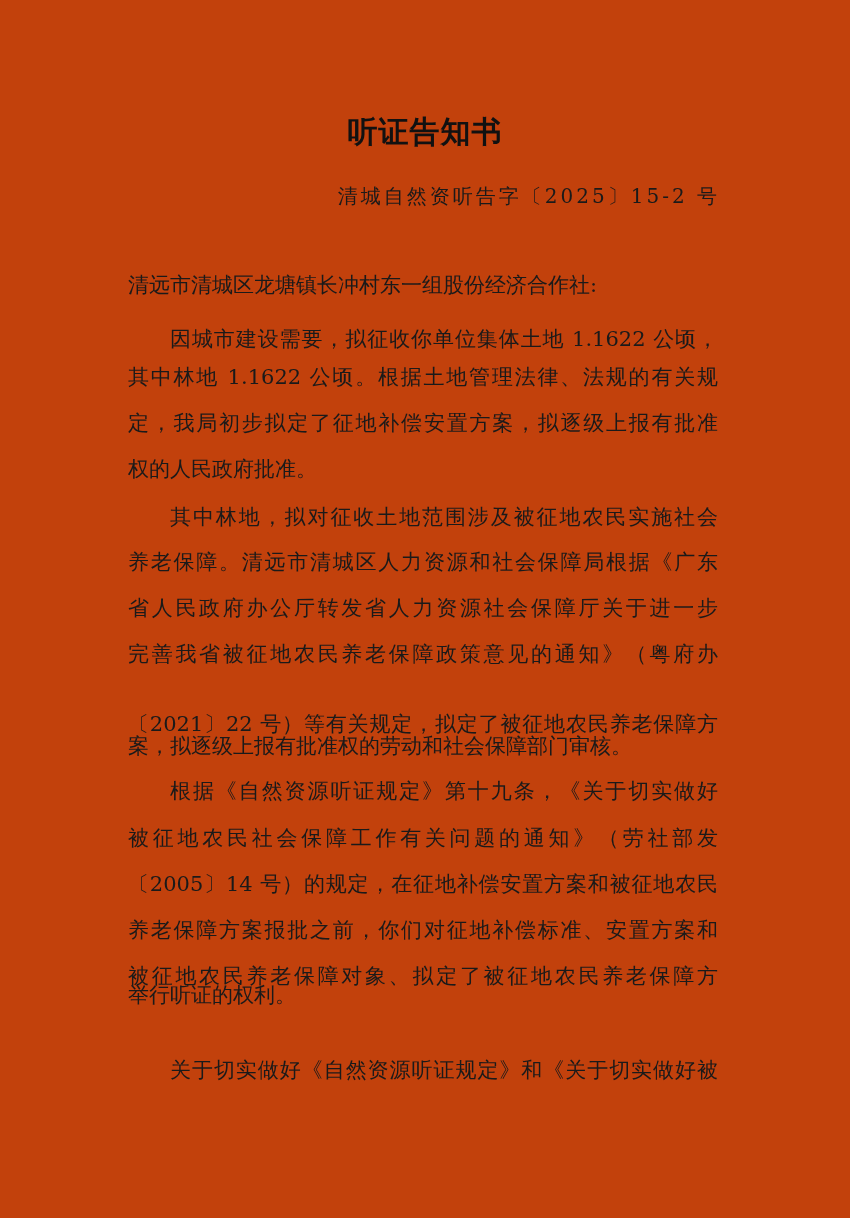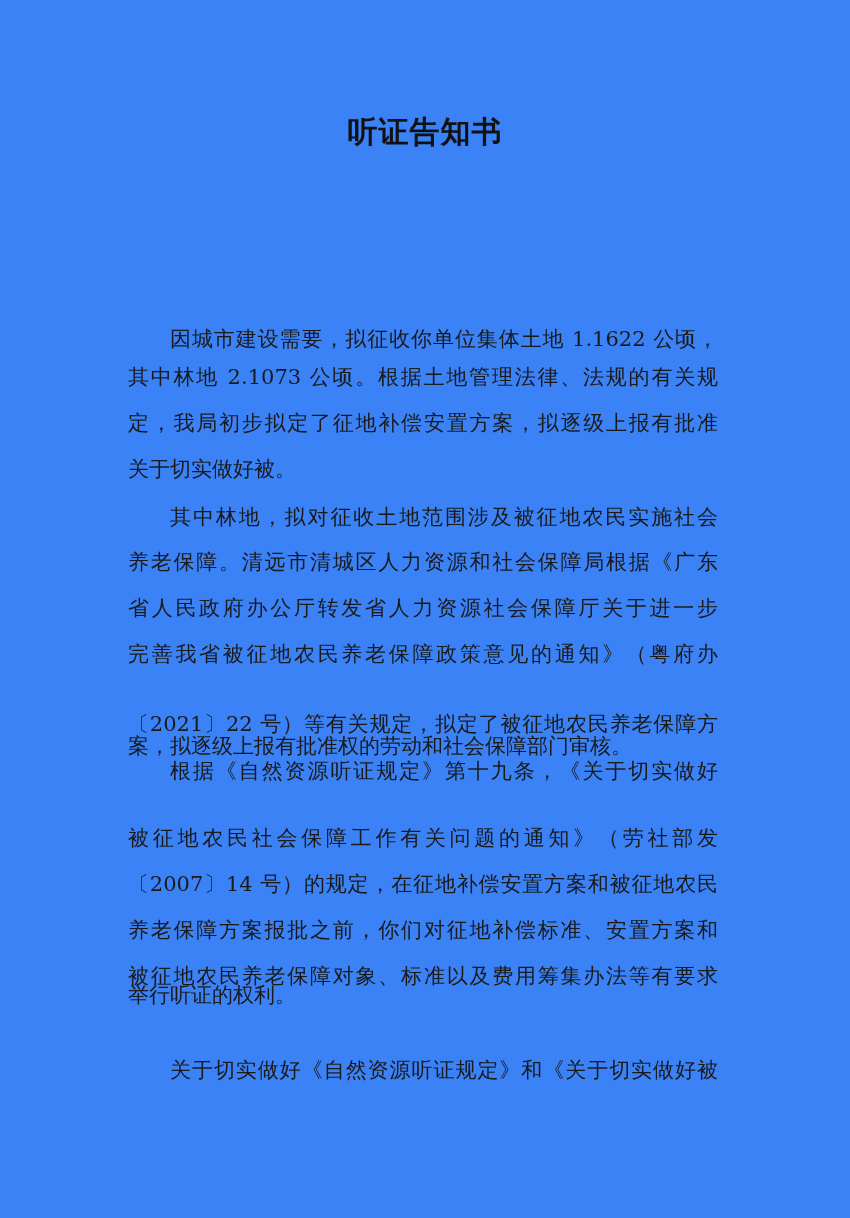--- a/index.html
+++ b/index.html
@@ -12,21 +12,21 @@
       height: 1218px;
       position: relative;
       overflow: hidden;
       font-family: "DejaVu Serif", "Liberation Serif", serif;
       color: #1a1a1a;
     }
     .page {
       position: absolute;
       left: 0; top: 0;
       width: 850px; height: 1218px;
-      background: #3b82f6;
+      background: #c2410c;
     }
     .title {
       position: absolute;
       left: 0; width: 850px;
       top: 112px;
       text-align: center;
       font-family: "DejaVu Sans", "Liberation Sans", sans-serif;
       font-weight: bold;
       font-size: 30px;
       letter-spacing: 1px;
@@ -60,44 +60,46 @@
       text-align-last: left;
     }
   </style>
 </head>
 <body>
 
 <div class="page">
 
   <div class="title">听证告知书</div>
 
+  <div class="docnum">清城自然资听告字〔2025〕15-2 号</div>
 
+  <div class="line last" style="top:270px;">清远市清城区龙塘镇长冲村东一组股份经济合作社:</div>
 
   <div>
     <div class="line indent" style="top:324px;">因城市建设需要，拟征收你单位集体土地 1.1622 公顷，</div>
-    <div class="line" style="top:362px;">其中林地 2.1073 公顷。根据土地管理法律、法规的有关规</div>
+    <div class="line" style="top:362px;">其中林地 1.1622 公顷。根据土地管理法律、法规的有关规</div>
     <div class="line" style="top:408px;">定，我局初步拟定了征地补偿安置方案，拟逐级上报有批准</div>
-    <div class="line last" style="top:454px;">关于切实做好被。</div>
+    <div class="line last" style="top:454px;">权的人民政府批准。</div>
   </div>
 
   <div>
     <div class="line indent" style="top:502px;">其中林地，拟对征收土地范围涉及被征地农民实施社会</div>
     <div class="line" style="top:547px;">养老保障。清远市清城区人力资源和社会保障局根据《广东</div>
     <div class="line" style="top:593px;">省人民政府办公厅转发省人力资源社会保障厅关于进一步</div>
     <div class="line" style="top:639px;">完善我省被征地农民养老保障政策意见的通知》（粤府办</div>
     <div class="line" style="top:685px;margin-top:24px;">〔2021〕22 号）等有关规定，拟定了被征地农民养老保障方</div>
     <div class="line last" style="top:731px;">案，拟逐级上报有批准权的劳动和社会保障部门审核。</div>
   </div>
 
   <div>
-    <div class="line indent" style="top:756px;">根据《自然资源听证规定》第十九条，《关于切实做好</div>
+    <div class="line indent" style="top:776px;">根据《自然资源听证规定》第十九条，《关于切实做好</div>
     <div class="line" style="top:823px;">被征地农民社会保障工作有关问题的通知》（劳社部发</div>
-    <div class="line" style="top:869px;">〔2007〕14 号）的规定，在征地补偿安置方案和被征地农民</div>
+    <div class="line" style="top:869px;">〔2005〕14 号）的规定，在征地补偿安置方案和被征地农民</div>
     <div class="line" style="top:915px;">养老保障方案报批之前，你们对征地补偿标准、安置方案和</div>
-    <div class="line" style="top:961px;">被征地农民养老保障对象、标准以及费用筹集办法等有要求</div>
+    <div class="line" style="top:961px;">被征地农民养老保障对象、拟定了被征地农民养老保障方</div>
     <div class="line last" style="top:980px;">举行听证的权利。</div>
   </div>
 
   <div>
     <div class="line indent" style="top:1055px;">关于切实做好《自然资源听证规定》和《关于切实做好被</div>
   </div>
 
 </div>
 
 </body></html>

